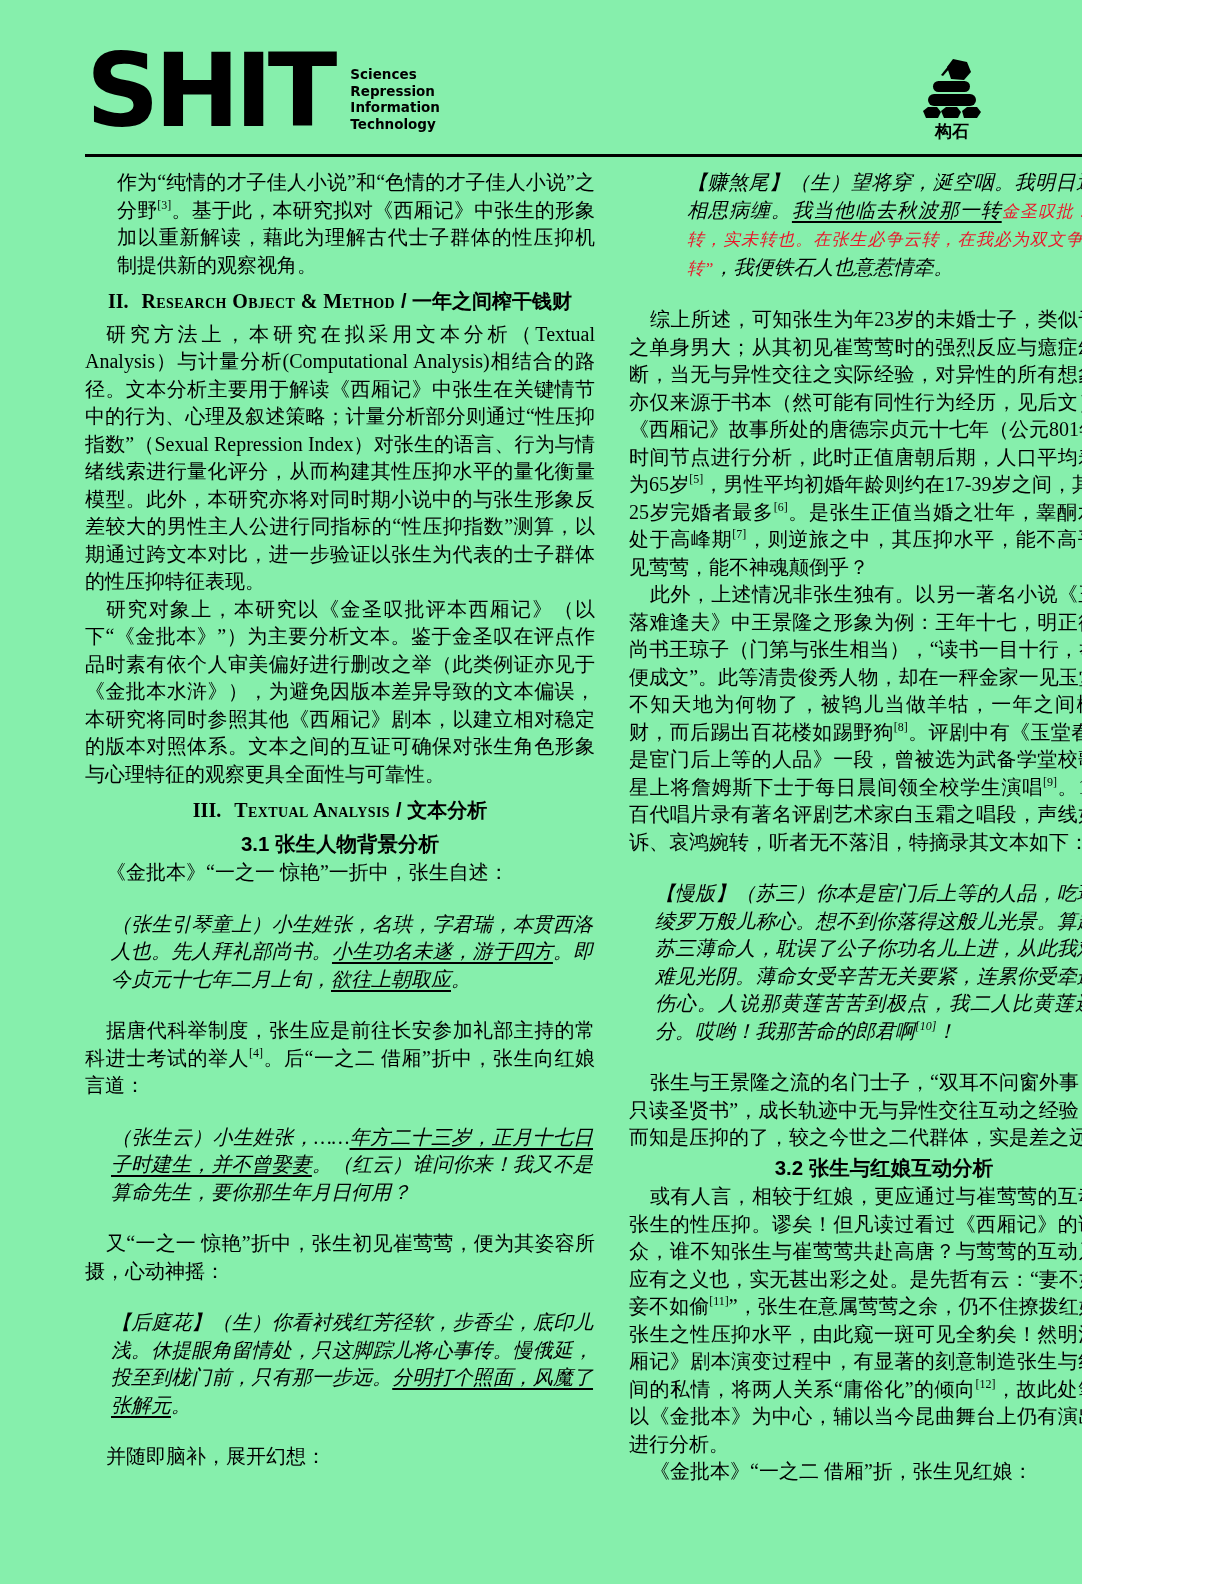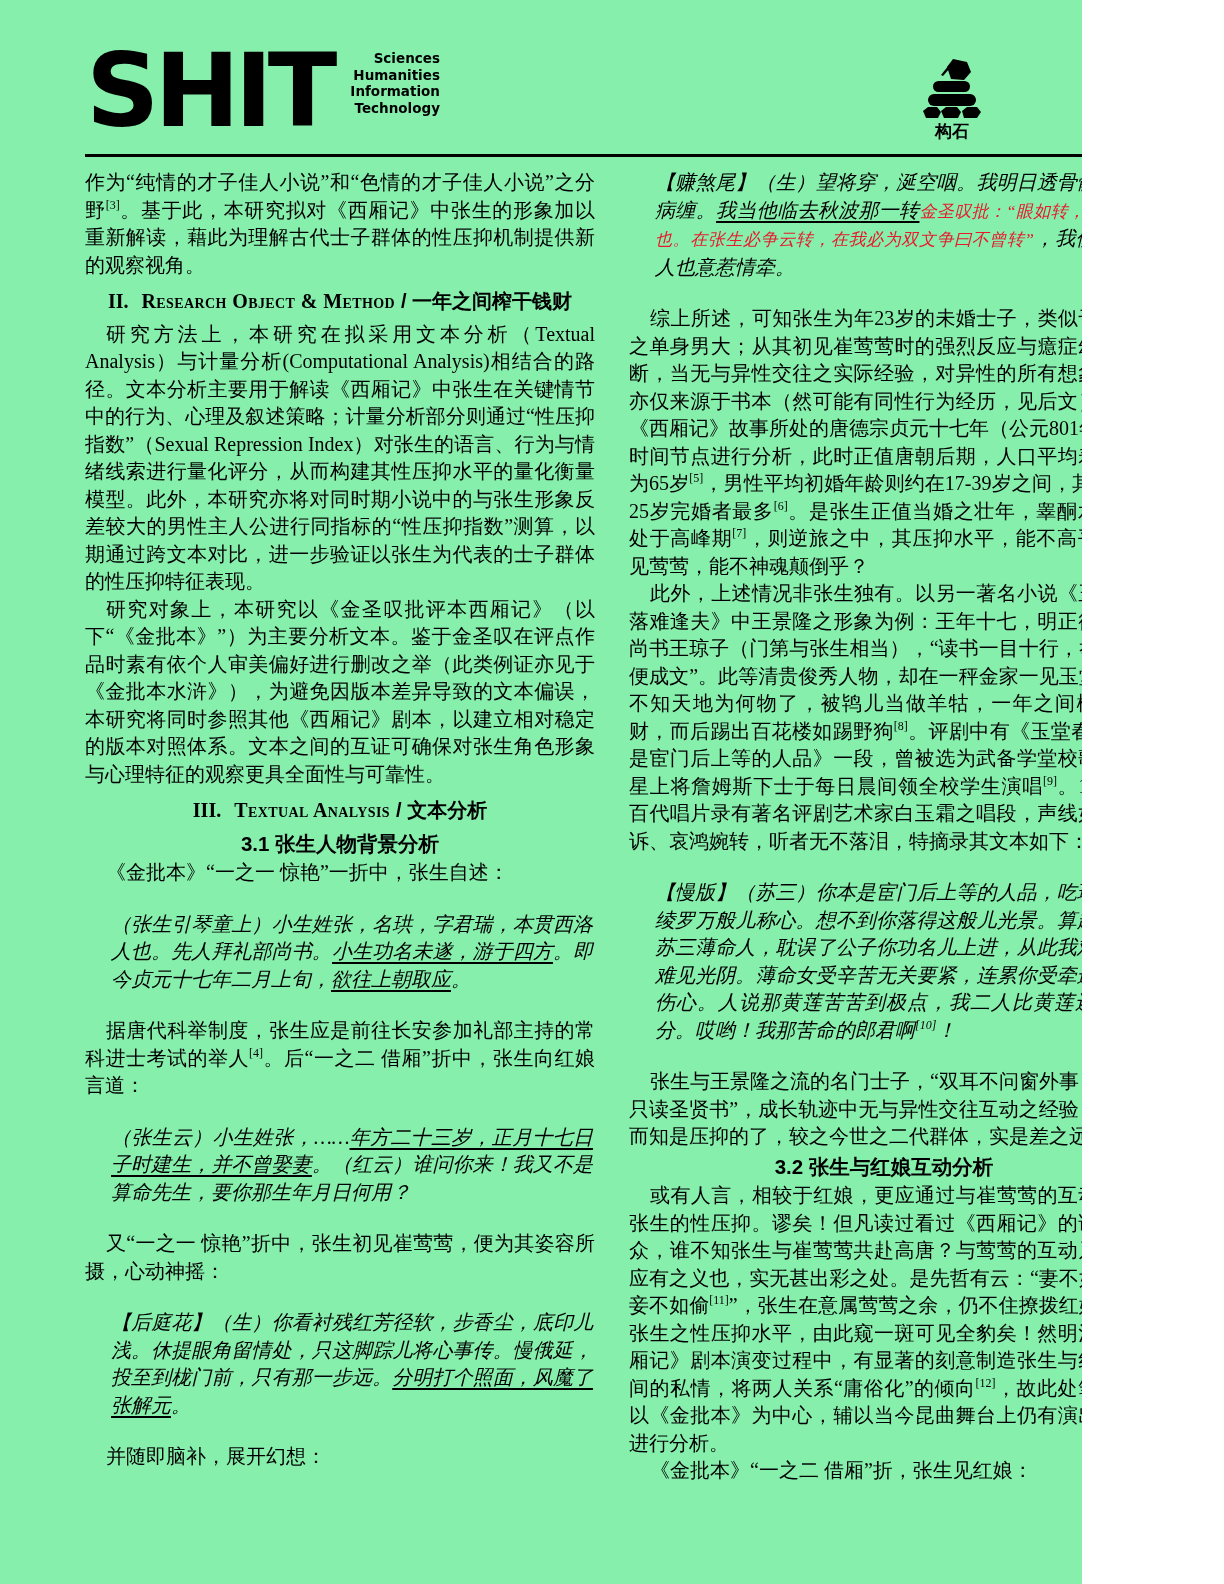--- a/index.html
+++ b/index.html
@@ -9,40 +9,40 @@
     position:relative; width:1082px; height:1584px; background:#86efac;
     color:var(--ink); overflow:hidden;
   }
   
   .masthead { position:absolute; left:86px; top:46px; display:flex; align-items:flex-start; }
   .logo-acronym {
     font-family:"DejaVu Sans", sans-serif; font-weight:900;
     font-size:102px; line-height:90px; letter-spacing:-5px;
   }
   .logo-sub {
-    margin-left:18px; margin-top:4px;
+    margin-left:18px; margin-top:20px;
     font-family:"DejaVu Sans", sans-serif; font-weight:700;
-    font-size:13.5px; line-height:16.5px;text-align:right;
+    font-size:13.5px; line-height:16.5px;
   }
   .publisher {
     position:absolute; right:88px; top:58px; width:84px; text-align:center;
     font-family:"DejaVu Sans", sans-serif; font-weight:700; font-size:17px; line-height:1.1;
   }
   .publisher svg { display:block; margin:0 auto 2px auto; }
   .rule { position:absolute; left:85px; top:154px; width:1054px; height:3px; background:#000; }
 
   
   .columns {
     position:absolute; left:85px; top:169px; width:1054px;
     display:flex; gap:34px;
     font-family:"Liberation Serif","DejaVu Serif",serif;
     font-size:20px; line-height:27.5px; text-align:justify;
   }
   .col { width:510px; }
-  .col > :first-child { margin-top:0; }
+  .col > :first-child { margin-top:0;margin-left:32px; }
   p { margin:0; }
   p.indent { text-indent:21px; }
   .quote {
     font-style:italic; padding-left:26px; padding-right:2px;
     margin:24px 0;
   }
   .sec-head {
     font-size:20px; font-weight:bold; text-align:center;
     margin:9px 0 5px 0;
   }
@@ -59,21 +59,21 @@
 </style>
 </head>
 <body>
 
 <div class="page">
 
   <div class="masthead">
     <div class="logo-acronym">SHIT</div>
     <div class="logo-sub" id="logo-sub">
         <div>Sciences</div>
-        <div>Humanities</div>
+        <div>Repression</div>
         <div>Information</div>
         <div>Technology</div>
       </div>
   </div>
 
   <div class="publisher">
     <svg width="66" height="62" viewBox="0 0 66 62" aria-hidden="true">
       <path d="M30 7 L22 17 L24 18 L31 10 Z" fill="#000"></path>
       <polygon points="34,1 48,4 52,14 45,22 32,21 28,9" fill="#000"></polygon>
       <rect x="14" y="23" width="37" height="11" rx="5.5" fill="#000"></rect>

